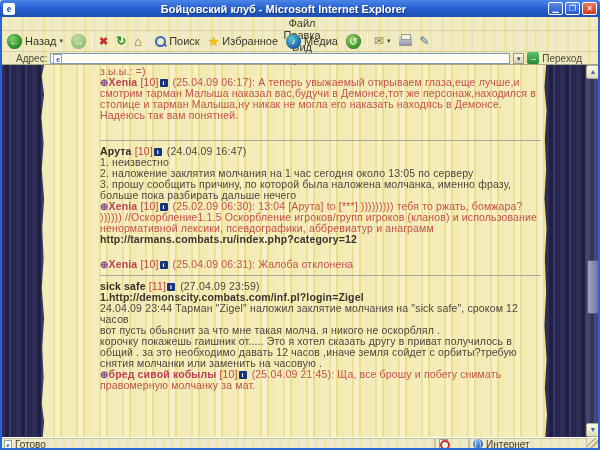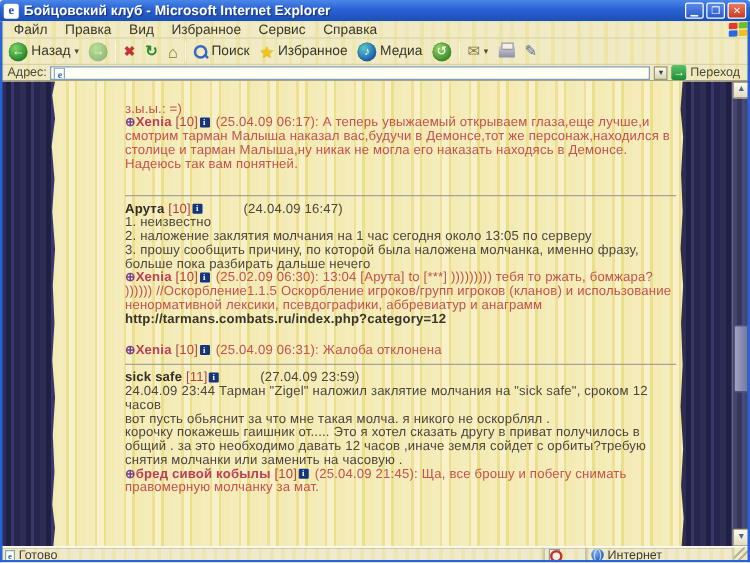--- a/index.html
+++ b/index.html
@@ -6,32 +6,32 @@
   html,body { width:600px; height:450px; overflow:hidden; }
   body { font-family:"Liberation Sans", sans-serif; }
   .window { position:relative; width:600px; height:450px; background:#f1ecc6; overflow:hidden; }
 
   
   .titlebar { height:17px; background:linear-gradient(180deg,#4a86e8 0%,#2a62d4 45%,#1c4fb4 100%);
     display:flex; align-items:center; padding:0 3px; border-radius:3px 3px 0 0; }
   .title-icon { width:12px; height:12px; background:#fff; border-radius:2px; color:#1c50c0;
     font-weight:bold; font-size:10px; line-height:12px; text-align:center; margin-right:4px; font-family:"Liberation Serif",serif;}
   .title-text { color:#fff; font-size:11px; font-weight:bold; flex:1; white-space:nowrap; overflow:hidden;
-    text-shadow:1px 1px 1px rgba(0,0,0,.4); }
+    text-shadow:1px 1px 1px rgba(0,0,0,.4);text-align:center; }
   .tb-btns { display:flex; gap:2px; }
   .tb-btn { width:15px; height:13px; border-radius:2px; border:1px solid #fff;
     background:linear-gradient(180deg,#5a8ae8,#2a5ac8); color:#fff; font-size:8px; line-height:11px; text-align:center; }
   .tb-btn.close { background:linear-gradient(180deg,#ee7a5a,#cc3a22); }
 
   
   .bar { background-color:#f0ebc4;
     background-image:repeating-linear-gradient(90deg, rgba(228,206,60,.22) 0 3px, rgba(255,255,255,0) 3px 9px,
       rgba(228,206,60,.12) 9px 12px, rgba(255,255,255,0) 12px 21px); }
   .menubar { height:14px; display:flex; align-items:center; padding-left:4px; font-size:11px; color:#3a382e;
-    border-bottom:1px solid #d6d1a6; }
+    border-bottom:1px solid #d6d1a6;flex-direction:column; }
   .menu-item { padding:0 7px; }
   .menubar-spacer { flex:1; }
   .xp-logo { width:15px; height:12px; display:grid; grid-template-columns:7px 7px; grid-template-rows:5px 5px;
     gap:1px; margin-right:2px; transform:skewY(-4deg); }
   .xp-logo span { border-radius:1px; }
 
   .toolbar { height:21px; display:flex; align-items:center; padding-left:3px; font-size:11px; color:#39372c;
     border-bottom:1px solid #d6d1a6; }
   .tool-btn { display:flex; align-items:center; gap:3px; padding:1px 4px; white-space:nowrap; }
   .tsep { width:1px; height:16px; background:#cdc8a0; border-right:1px solid #fbf8e0; margin:0 2px; }
@@ -46,21 +46,21 @@
   .mag::before { content:""; position:absolute; left:0; top:0; width:7px; height:7px; border:2px solid #3a67c4; border-radius:50%; }
   .mag::after { content:""; position:absolute; left:8px; top:8px; width:4px; height:2px; background:#3a67c4; transform:rotate(45deg); }
   .g-star { color:#f4c410; font-size:13px; text-shadow:0 0 1px #b88a00; }
   .circ.media { background:radial-gradient(circle at 35% 30%,#58c8c8,#1a5ab0 75%); font-size:9px; }
   .circ.hist { background:radial-gradient(circle at 35% 30%,#9ad468,#3a8a2a 75%); font-size:10px; }
   .g-mail { color:#8a7a4a; font-size:12px; }
   .g-edit { color:#4a6aa0; font-size:12px; }
   .printer { position:relative; width:13px; height:9px; background:linear-gradient(#cfcfdd,#8f8fa5); border-radius:1px; }
   .printer::before { content:""; position:absolute; left:2px; top:-3px; width:8px; height:4px; background:#f4f2e4; border:1px solid #999; }
 
-  .addrbar { height:13px; display:flex; align-items:flex-end; padding:0 6px; gap:3px; font-size:10px; color:#4a483a;
+  .addrbar { height:13px; display:flex; align-items:flex-end; padding:0 16px; gap:3px; font-size:10px; color:#4a483a;
     border-bottom:1px solid #a8a584; }
   .addr-input { flex:1; height:11px; background:#fffef2; border:1px solid #7f9db9; display:flex; align-items:center;
     padding:0 2px; gap:3px; font-size:10px; color:#222; overflow:hidden; }
   .addr-doc { width:9px; height:10px; background:#fff; border:1px solid #8aa; color:#2a5ac8; font-weight:bold;
     font-size:8px; line-height:9px; text-align:center; flex:none; font-family:"Liberation Serif",serif; }
   .addr-url { white-space:nowrap; overflow:hidden; }
   .addr-drop { width:11px; height:11px; background:linear-gradient(#fdfbe9,#d8d4b8); border:1px solid #9a9a7a;
     font-size:6px; line-height:10px; text-align:center; color:#345; flex:none; }
   .go-btn { display:flex; align-items:center; gap:3px; padding-right:2px; }
   .go-ico { width:12px; height:12px; background:linear-gradient(180deg,#5cc46a,#1f8a34); border-radius:2px;
@@ -70,32 +70,32 @@
   .content { position:absolute; top:65px; left:0; right:0; bottom:13px; overflow:hidden;
     background-color:#f3eab2;
     background-image:repeating-linear-gradient(90deg,#f4ecba 0 7px,#eee193 7px 9px,#f7f0c8 9px 14px,#ebdf8a 14px 16px,#f3eab4 16px 23px); }
   .band { position:absolute; top:0; bottom:0;
     background-image:repeating-linear-gradient(90deg,#2d2d56 0 5px,#202044 5px 9px,#37376b 9px 11px,#26264e 11px 16px); }
   .band.left { left:0; width:44px;
     clip-path:polygon(0 0,100% 0,95% 3%,100% 8%,94% 14%,99% 21%,95% 28%,100% 36%,96% 44%,99% 52%,95% 60%,100% 68%,96% 76%,99% 84%,95% 91%,100% 96%,97% 100%,0 100%); }
   .band.right { right:14px; width:42px;
     clip-path:polygon(5% 0,100% 0,100% 100%,3% 100%,7% 94%,2% 87%,6% 79%,1% 70%,5% 61%,2% 52%,6% 44%,1% 36%,5% 28%,2% 20%,6% 12%,1% 6%); }
 
-  .posts { position:absolute; left:100px; top:16px; width:441px; padding-top:1px;
+  .posts { position:absolute; left:100px; top:0; width:441px; padding-top:1px;
     font-size:10.5px; line-height:11px; letter-spacing:.15px; color:#4e463c; }
   .posts p { margin:0; }
   .ind1 { margin-left:15px; }
   .ind2 { margin-left:32px; }
   .indh { margin-left:22px; }
   .gap { height:7px; }
   .r { color:#c4524e; }
   .name { color:#bd3f55; font-weight:bold; }
   .hname { color:#332d24; font-weight:bold; }
   .lvl { color:#b8413f; }
-  .dk { color:#4e463c;margin-left:28px; }
+  .dk { color:#4e463c; }
   .blink { color:#3a342a; font-weight:bold; }
   .uicon { color:#7b3f8f; font-weight:bold; font-size:10px; }
   .infoicon { display:inline-block; width:8px; height:8px; background:#16337e; color:#fff; font-weight:bold;
     font-size:7px; line-height:8px; text-align:center; vertical-align:1px; margin:0 2px 0 1px; border-radius:1px;
     font-family:"Liberation Serif",serif; }
   .hr { border:none; border-top:1px solid #a9a49a; margin:5px 0; height:0; }
 
   
   .scrollbar { position:absolute; top:0; right:0; bottom:0; width:14px; background:#3f3f68;
     background-image:repeating-linear-gradient(90deg,#44446e 0 4px,#36365c 4px 8px,#4a4a78 8px 10px); }
@@ -261,20 +261,21 @@
         <span class="lvl">[10]</span><span class="infoicon">i</span>
         <span class="r">(25.04.09 06:31):</span>
         <span class="r">Жалоба отклонена</span></p>
 
       <hr class="hr">
 
       <p class="indh"><span class="hname">sick safe</span>
         <span class="lvl">[11]</span><span class="infoicon">i</span>
         <span class="dk">(27.04.09 23:59)</span></p>
 
+      <p class="blink ind2">1.http://demonscity.combats.com/inf.pl?login=Zigel</p>
       <p class="dk ind2">24.04.09 23:44   Тарман "Zigel" наложил заклятие молчания на "sick safe", сроком 12 часов</p>
       <p class="dk ind2">вот пусть обьяснит за что мне такая молча. я никого не оскорблял .</p>
       <p class="dk ind2">корочку покажешь гаишник от..... Это я хотел сказать другу в приват получилось в общий . за это необходимо давать 12 часов ,иначе земля сойдет с орбиты?требую снятия молчанки или заменить на часовую .</p>
 
       <p class="ind2"><span class="uicon">⊕</span><span class="name">бред сивой кобылы</span>
         <span class="lvl">[10]</span><span class="infoicon">i</span>
         <span class="r">(25.04.09 21:45):</span>
         <span class="r">Ща, все брошу и побегу снимать правомерную молчанку за мат.</span></p>
     </div>
 

